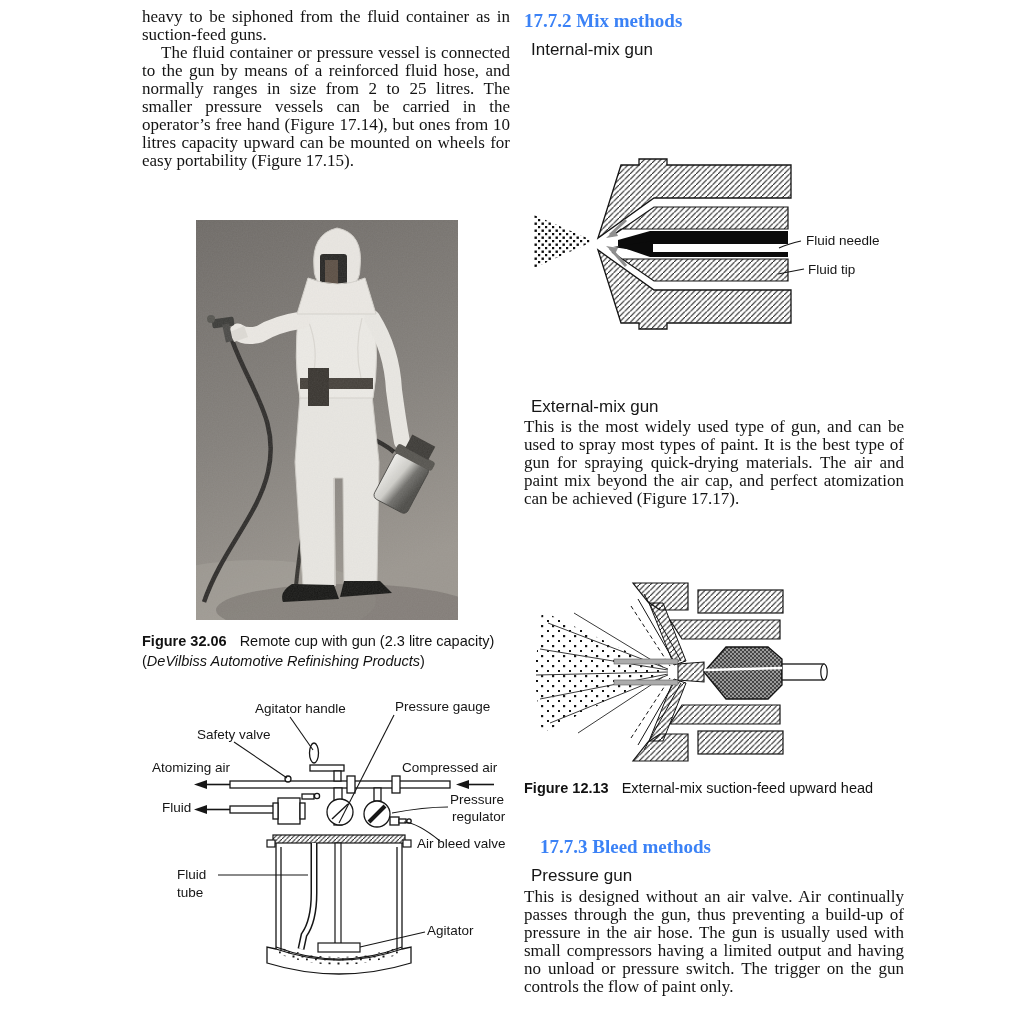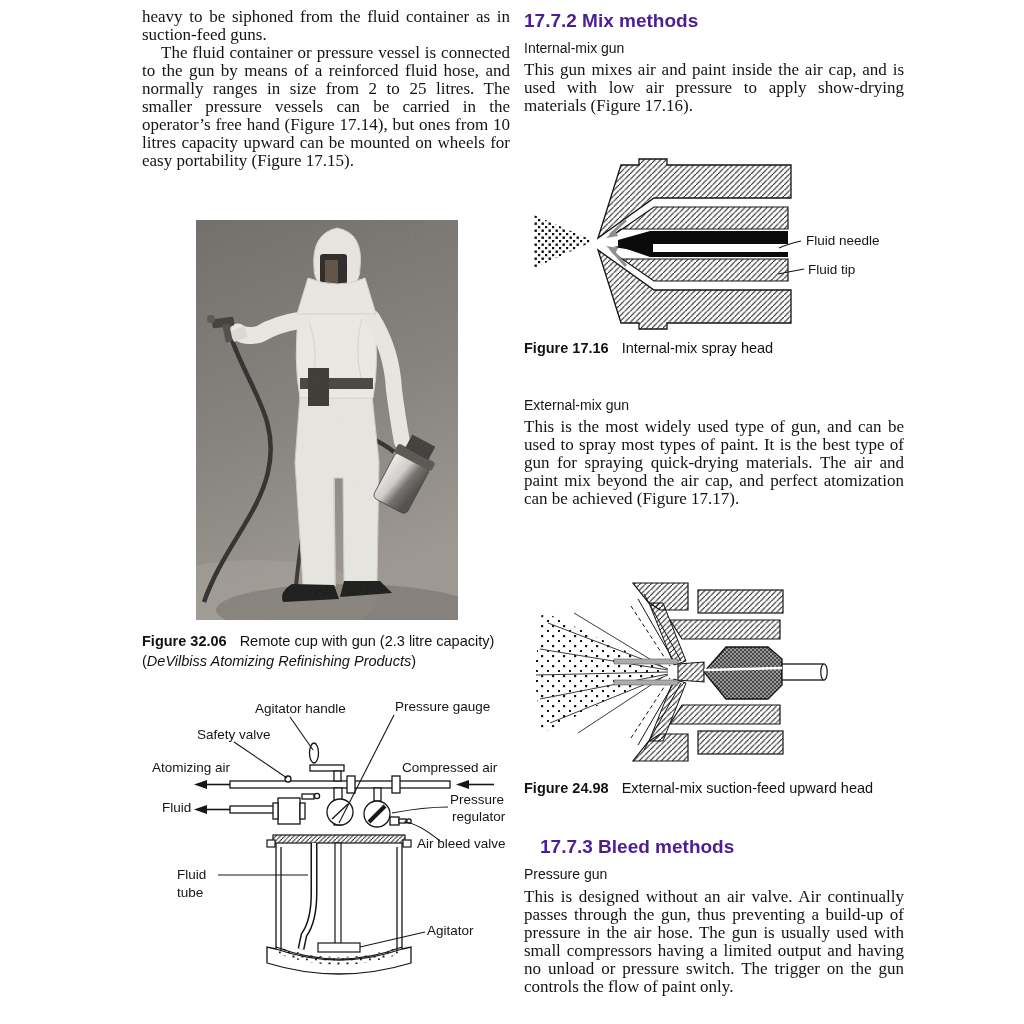--- a/index.html
+++ b/index.html
@@ -1,21 +1,21 @@
 <!DOCTYPE html>
 <html><head>
 <meta charset="utf-8">
 <style>
   html,body{margin:0;padding:0;background:#ffffff;}
   .page{position:relative;width:1024px;height:1024px;background:#ffffff;color:#111;overflow:hidden;}
   .body-text{font-family:"Liberation Serif",serif;font-size:17px;line-height:18px;text-align:justify;color:#131313;}
   .body-text p{margin:0;}
   .body-text p.indent{text-indent:19px;}
-  .sec-head{font-family:Liberation Sans, sans-serif;font-weight:bold;font-size:19px;color:#4c1d95;}
-  .sub-head{font-family:"Liberation Sans",sans-serif;font-size:14px;color:#161616;}
+  .sec-head{font-family:Liberation Serif, serif;font-weight:bold;font-size:19px;color:#3b82f6;}
+  .sub-head{font-family:"Liberation Sans",sans-serif;font-size:17px;color:#161616;margin-left:7px;}
   .caption{font-family:"Liberation Sans",sans-serif;font-size:14.5px;line-height:19.5px;color:#121212;}
   .cap-label{font-weight:bold;margin-right:13px;}
   .cap-italic{font-style:italic;}
   .abs{position:absolute;}
   svg text{font-family:"Liberation Sans",sans-serif;font-size:13.5px;fill:#151515;}
   .figure-photo{background:#7b7672;}
 </style>
 </head>
 <body>
 
@@ -82,21 +82,21 @@
 
       <path d="M118,48 Q115,14 141,8 Q168,13 164,48 Q164,60 157,64 L124,64 Q118,58 118,48 Z" fill="#eae7e2" stroke="#d2cfc9" stroke-width="1"></path>
       <rect x="124" y="34" width="27" height="40" rx="3" fill="#262523"></rect>
       <rect x="129" y="40" width="13" height="24" fill="#6d5c4f" opacity="0.75"></rect>
       <path d="M112,58 L101,94 L180,94 L169,58 Q142,70 112,58 Z" fill="#ece9e4" stroke="#d6d3cd" stroke-width="1"></path>
       <rect x="0" y="0" width="262" height="400" filter="url(#grain)"></rect>
     </svg>
   </div>
 
   <div class="abs caption" style="left:142px;top:632px;width:372px;">
-    <span class="cap-label">Figure 32.06</span><span>Remote cup with gun (2.3 litre capacity) (</span><span class="cap-italic">DeVilbiss Atomizing Refinishing Products</span><span>)</span>
+    <span class="cap-label">Figure 32.06</span><span>Remote cup with gun (2.3 litre capacity) (</span><span class="cap-italic">DeVilbiss Automotive Refinishing Products</span><span>)</span>
   </div>
 
   <div class="abs" style="left:138px;top:695px;width:382px;height:290px;">
     <svg width="382" height="290" viewBox="0 0 382 290">
       <defs>
         <pattern id="hatchS" patternUnits="userSpaceOnUse" width="4.5" height="4.5">
             <path d="M0,4.5 L4.5,0" stroke="#1a1a1a" stroke-width="1"></path>
           </pattern>
         <pattern id="paintDots" patternUnits="userSpaceOnUse" width="9" height="7">
             <rect x="1.5" y="1.5" width="2" height="2" fill="#1a1a1a"></rect>
@@ -187,23 +187,20 @@
       <text x="279" y="153">Air bleed valve</text>
       <text x="39" y="184">Fluid</text>
       <text x="39" y="202">tube</text>
       <text x="289" y="240">Agitator</text>
     </svg>
   </div>
 
 
   <div class="abs sec-head" style="left:524px;top:10px;">17.7.2 Mix methods</div>
   <div class="abs sub-head" style="left:524px;top:40px;">Internal-mix gun</div>
-  <div class="abs body-text" style="left:524px;top:61px;width:380px;">
-    <p>This gun mixes air and paint inside the air cap, and is used with low air pressure to apply show-drying materials (Figure 17.16).</p>
-  </div>
 
   <div class="abs" style="left:520px;top:152px;width:390px;height:185px;">
     <svg width="390" height="185" viewBox="0 0 390 185">
       <defs>
         <pattern id="hatch16" patternUnits="userSpaceOnUse" width="5.5" height="5.5">
             <path d="M0,5.5 L5.5,0" stroke="#1a1a1a" stroke-width="1.1"></path>
           </pattern>
         <pattern id="sprayDots" patternUnits="userSpaceOnUse" width="7" height="7">
             <rect x="0.5" y="0.5" width="2.4" height="2.4" fill="#0d0d0d"></rect>
             <rect x="4" y="4" width="2.2" height="2.2" fill="#0d0d0d"></rect>
@@ -233,23 +230,20 @@
       <polygon points="86,86 95,78 98,84" fill="#8f8f8f"></polygon>
       <polygon points="86,94 95,102 98,96" fill="#8f8f8f"></polygon>
 
       <path d="M281,89 Q268,92 259,96" stroke="#141414" stroke-width="1.1" fill="none"></path>
       <line x1="284" y1="117" x2="258" y2="122" stroke="#141414" stroke-width="1.1"></line>
       <text x="286" y="93">Fluid needle</text>
       <text x="288" y="122">Fluid tip</text>
     </svg>
   </div>
 
-  <div class="abs caption" style="left:524px;top:339px;width:380px;">
-    <span class="cap-label">Figure 17.16</span><span>Internal-mix spray head</span>
-  </div>
 
   <div class="abs sub-head" style="left:524px;top:397px;">External-mix gun</div>
   <div class="abs body-text" style="left:524px;top:418px;width:380px;">
     <p>This is the most widely used type of gun, and can be used to spray most types of paint. It is the best type of gun for spraying quick-drying materials. The air and paint mix beyond the air cap, and perfect atomization can be achieved (Figure 17.17).</p>
   </div>
 
   <div class="abs" style="left:518px;top:563px;width:390px;height:212px;">
     <svg width="390" height="212" viewBox="0 0 390 212">
       <defs>
         <pattern id="hatch17" patternUnits="userSpaceOnUse" width="5.5" height="5.5">
@@ -303,21 +297,21 @@
 
       <path d="M186,109 L208,84 L250,84 L264,96 L264,122 L250,136 L208,136 Z" fill="url(#stippleDark)" stroke="#141414" stroke-width="1.3"></path>
 
       <rect x="264" y="101" width="42" height="16" fill="#ffffff" stroke="#141414" stroke-width="1.3"></rect>
       <ellipse cx="306" cy="109" rx="3.2" ry="8" fill="#ffffff" stroke="#141414" stroke-width="1.2"></ellipse>
       <path d="M186,107 L264,105" stroke="#ffffff" stroke-width="2.5"></path>
     </svg>
   </div>
 
   <div class="abs caption" style="left:524px;top:779px;width:380px;">
-    <span class="cap-label">Figure 24.98</span><span>External-mix suction-feed upward head</span>
+    <span class="cap-label">Figure 12.13</span><span>External-mix suction-feed upward head</span>
   </div>
 
   <div class="abs sec-head" style="left:540px;top:836px;">17.7.3 Bleed methods</div>
   <div class="abs sub-head" style="left:524px;top:866px;">Pressure gun</div>
   <div class="abs body-text" style="left:524px;top:888px;width:380px;">
     <p>This is designed without an air valve. Air continually passes through the gun, thus preventing a build-up of pressure in the air hose. The gun is usually used with small compressors having a limited output and having no unload or pressure switch. The trigger on the gun controls the flow of paint only.</p>
   </div>
 
 </div>
 

